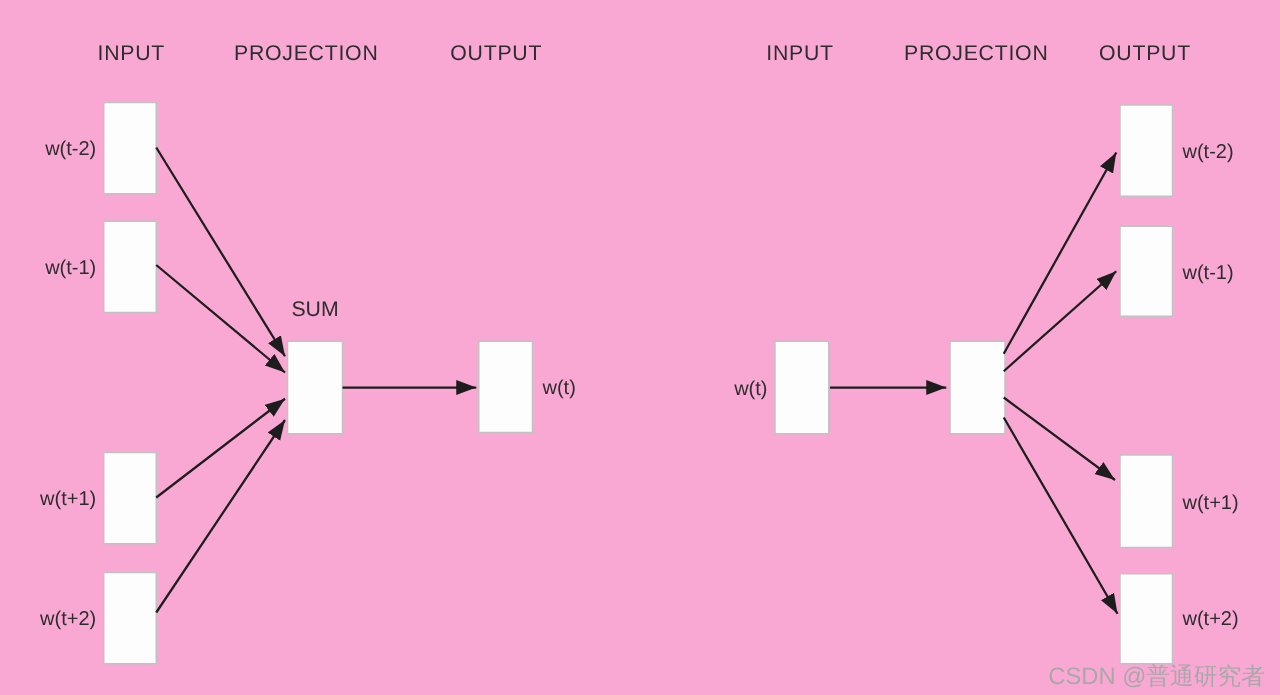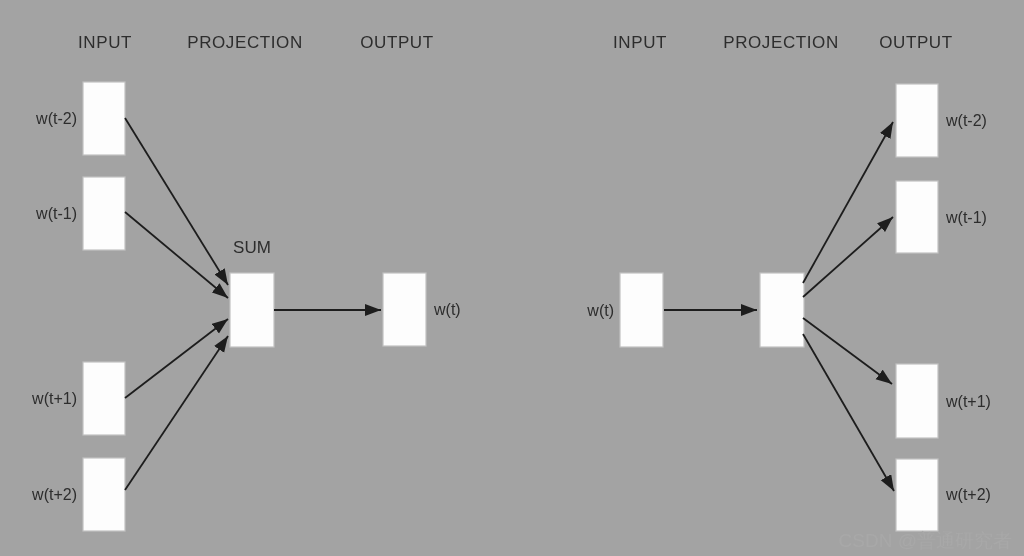--- a/index.html
+++ b/index.html
@@ -4,21 +4,21 @@
 <style>
   html, body {
     margin: 0;
     padding: 0;
     background: #ffffff;
   }
   .stage {
     position: relative;
     width: 1024px;
     height: 556px;
-    background: #a3a3a3;
+    background: #f9a8d4;
     overflow: hidden;
     font-family: "Liberation Sans", "DejaVu Sans", sans-serif;
   }
   svg { display: block; }
   .hdr {
     font-family: "Liberation Sans", "DejaVu Sans", sans-serif;
     font-size: 17px;
     letter-spacing: 0.6px;
     fill: #2d2d2d;
   }

